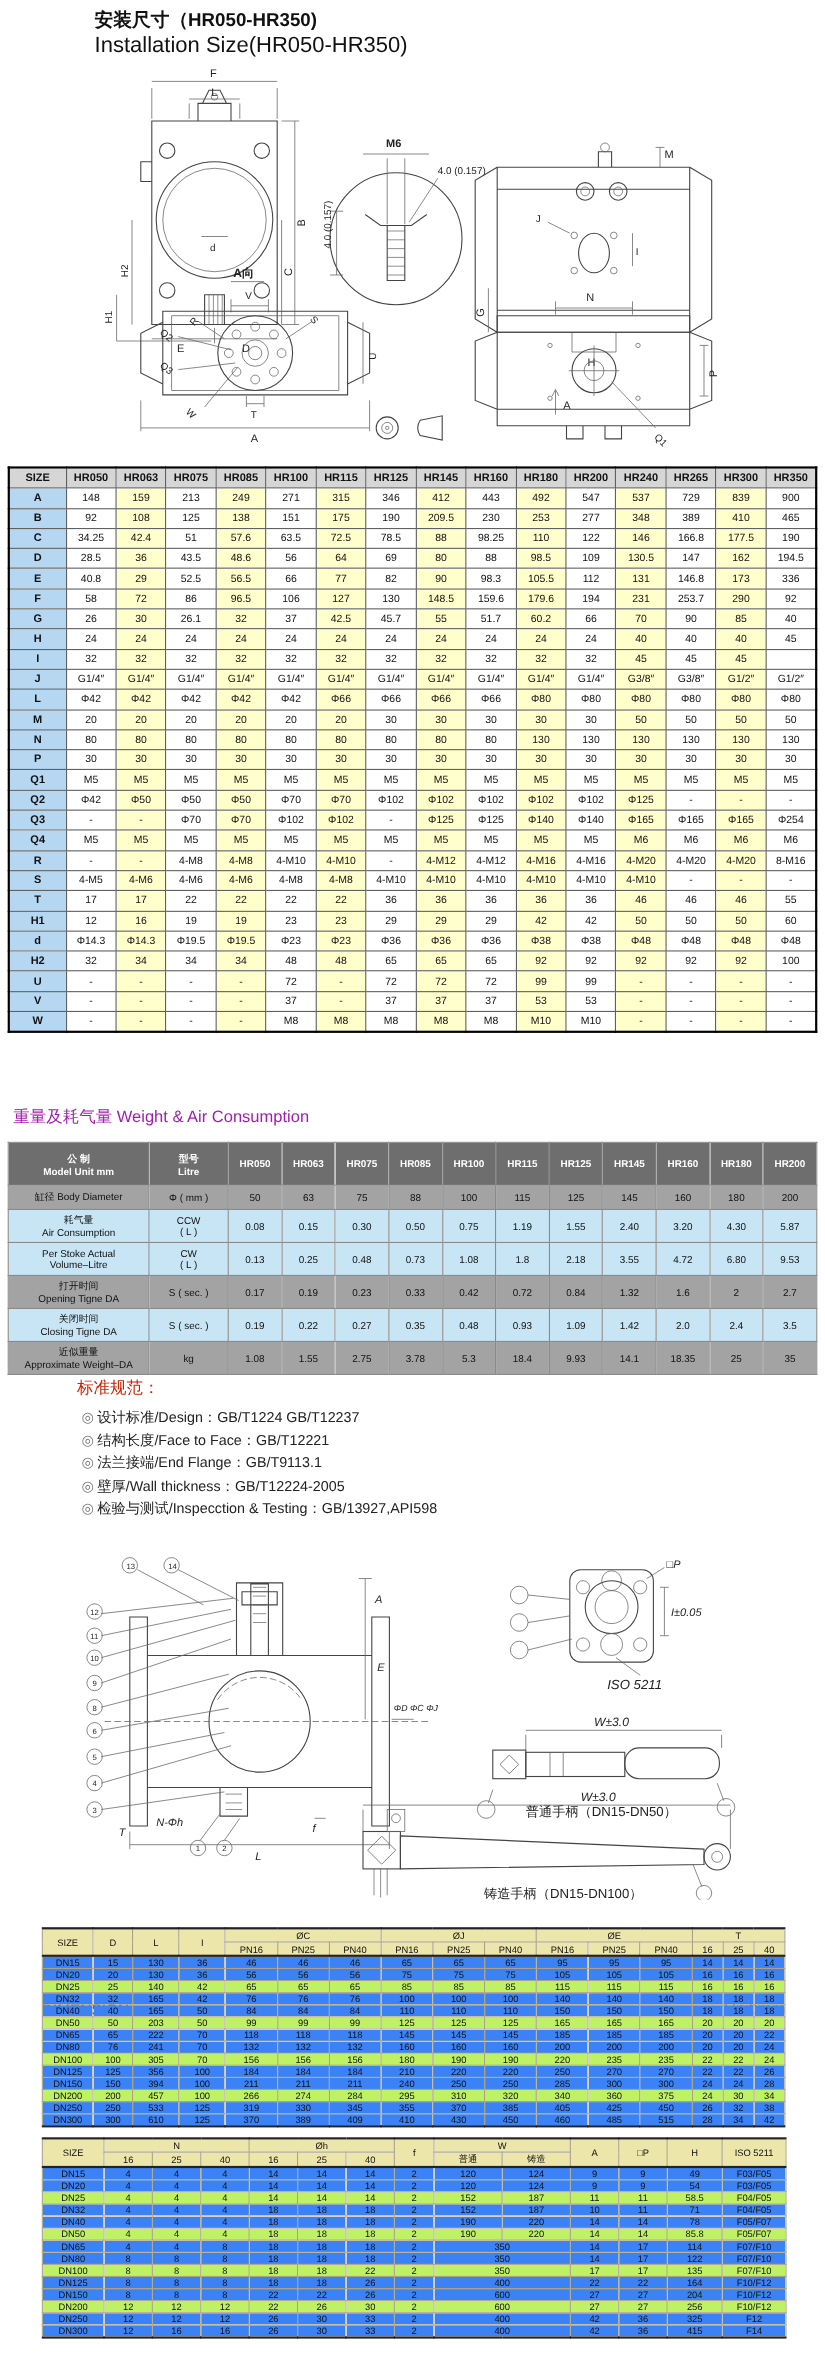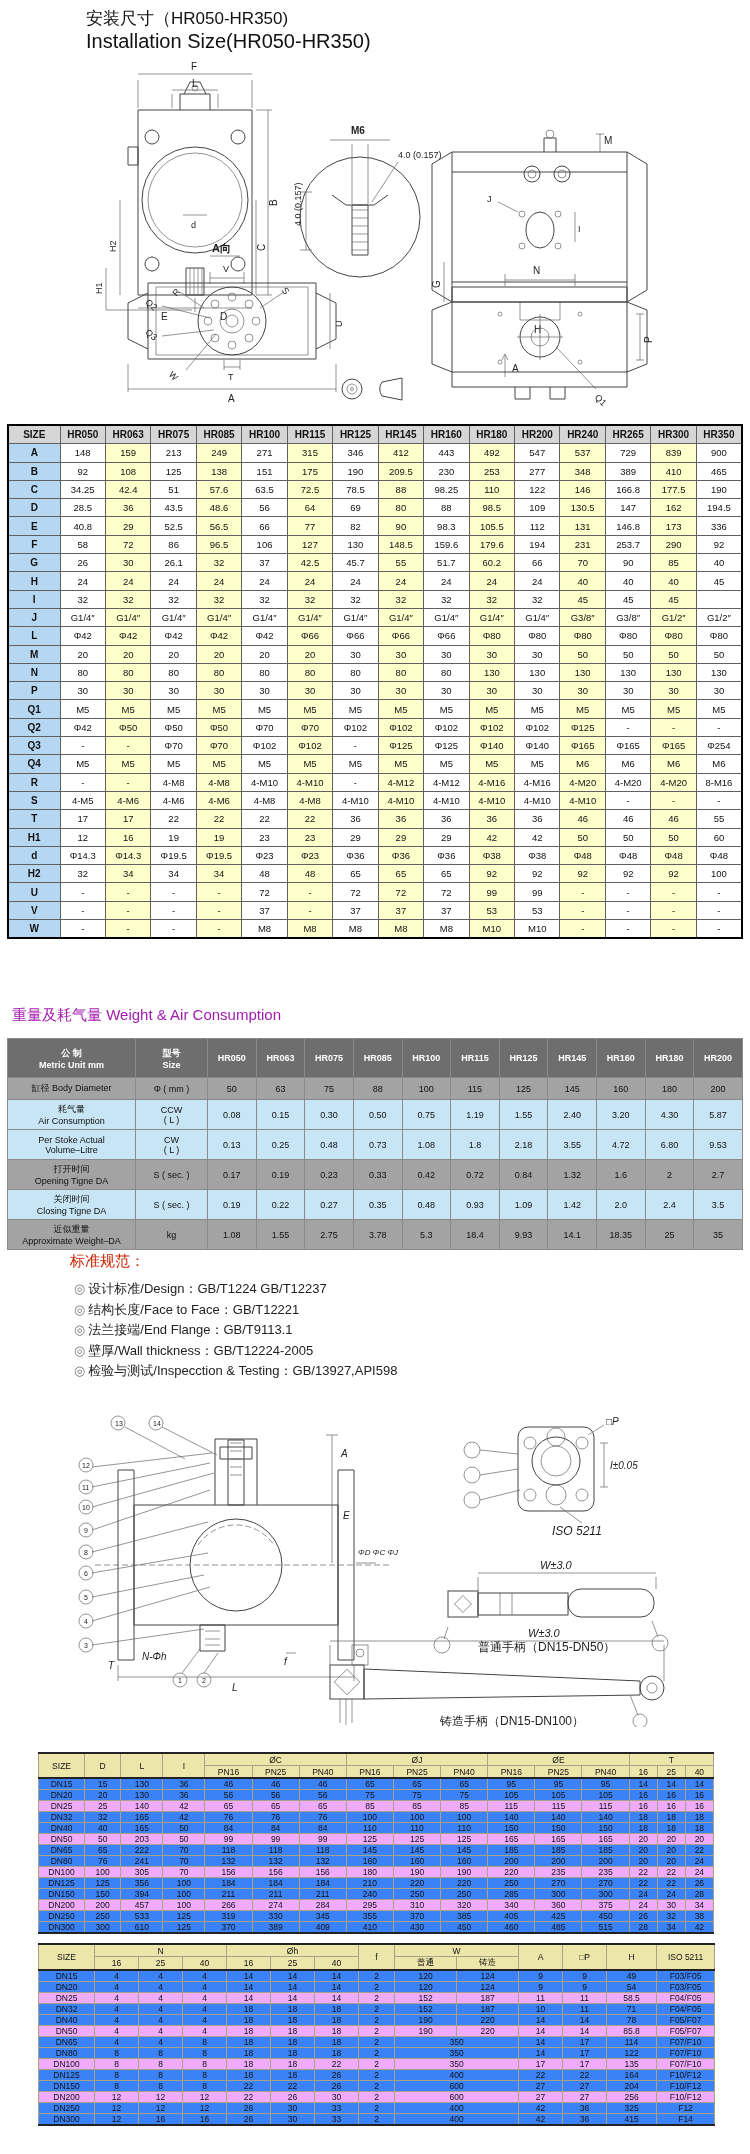--- a/index.html
+++ b/index.html
@@ -5,21 +5,21 @@
   html,body{margin:0;padding:0}
   body{width:750px;height:2154px;position:relative;background:#fff;
        font-family:"Liberation Sans",sans-serif;color:#111;overflow:hidden}
   svg{display:block}
   svg text{font-family:"Liberation Sans",sans-serif;fill:#222}
   .dwg{stroke:#444;fill:none;stroke-width:1}
   .dwg-thin{stroke:#666;fill:none;stroke-width:.7}
   .hatch{stroke:#555;fill:none;stroke-width:.6}
 
   #title-block{position:absolute;top:8px;left:86px;line-height:1.25}
-  .t1{font-size:17px;font-weight:normal}
+  .t1{font-size:17px;font-weight:bold}
   .t2{font-size:20px;font-weight:normal}
 
   #install-drawing{position:absolute;top:52px;left:0}
   #valve-drawing{position:absolute;top:1395px;left:0}
 
   table{border-collapse:collapse;table-layout:fixed}
   th,td{overflow:hidden;white-space:nowrap}
 
   
   #install-table{position:absolute;top:424px;left:7px;width:736px;font-size:9.5px;border:2px solid #000}
@@ -49,21 +49,21 @@
 
   
   #dim-header{position:absolute;top:1818px;left:38px;width:676px;display:flex;justify-content:space-between;align-items:flex-end}
   #dim-title{font-size:14px;color:#222}
   #dim-unit{font-size:15px;color:#a21caf}
   .dimtab{position:absolute;left:38px;width:676px;font-size:8.5px;border-top:2px solid #222;border-bottom:2px solid #222}
   .dimtab th,.dimtab td{border:1px solid #a8a386;text-align:center;padding:0;font-weight:normal;height:10px}
   .dimtab thead th{background:#ece6ab;height:11px}
   .dimtab thead{border-bottom:2px solid #222}
   .dimtab tbody tr{background:#3b82f6}
-  .dimtab tbody tr:nth-child(3n){background:#f0abfc}
+  .dimtab tbody tr:nth-child(3n){background:#bef264}
   #dim-table1{top:1752px}
   #dim-table2{top:1943px}
 </style>
 </head>
 <body>
 
 <div id="title-block">
   <div class="t1">安装尺寸（HR050-HR350)</div>
   <div class="t2">Installation Size(HR050-HR350)</div>
 </div>
@@ -717,23 +717,23 @@
       <col>
       <col>
       <col>
       <col>
       <col>
       <col>
   </colgroup>
   <thead>
     <tr>
       <th>公 制
-Metric Unit mm</th>
+Model Unit mm</th>
       <th>型号
-Size</th>
+Litre</th>
       <th>HR050</th>
       <th>HR063</th>
       <th>HR075</th>
       <th>HR085</th>
       <th>HR100</th>
       <th>HR115</th>
       <th>HR125</th>
       <th>HR145</th>
       <th>HR160</th>
       <th>HR180</th>

